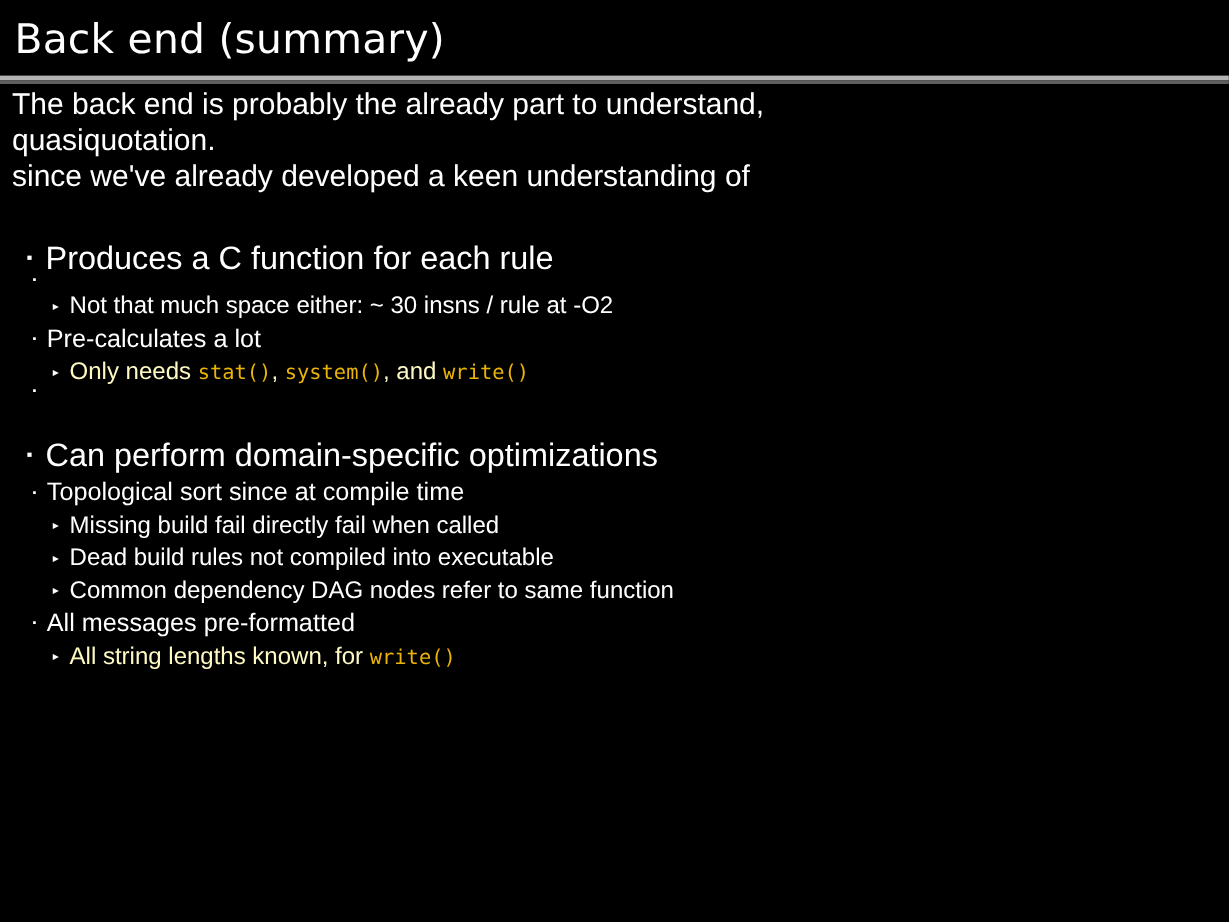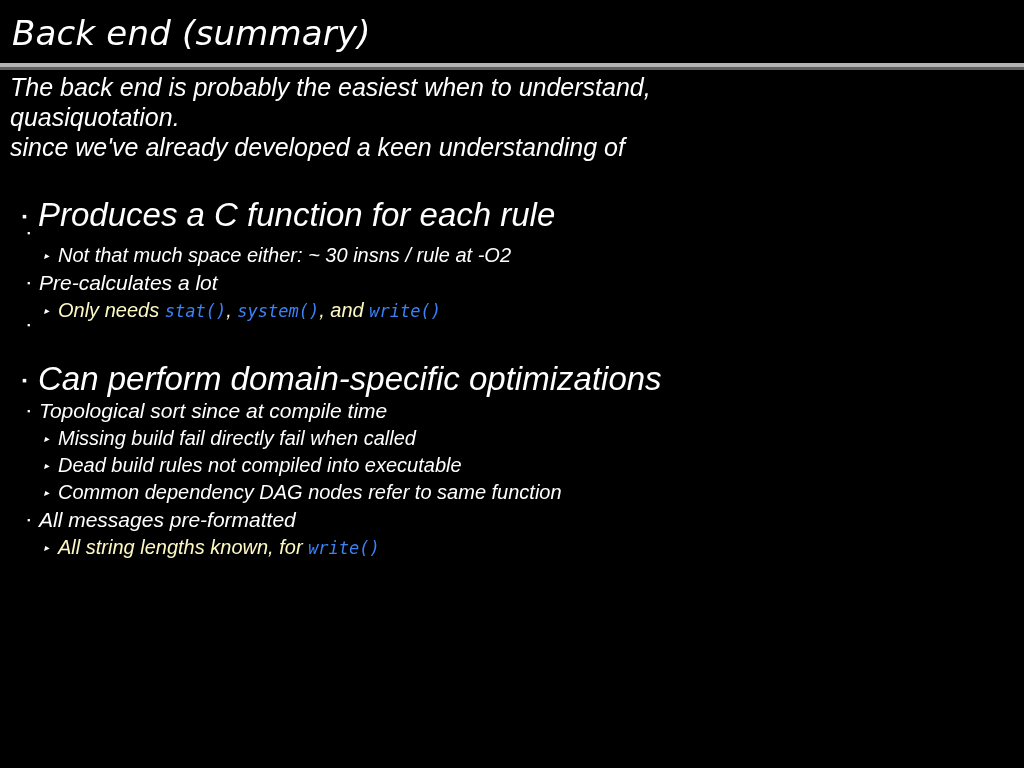--- a/index.html
+++ b/index.html
@@ -15,21 +15,20 @@
     font-family: "Liberation Sans", sans-serif;
     color: #ffffff;
     -webkit-font-smoothing: antialiased;
   }
 
   #slide {
     position: relative;
     width: 1024px;
     height: 564px;
     background: #000000;
-    font-style: italic;
   }
 
   
   .title-bar {
     position: absolute;
     left: 0;
     top: 0;
     width: 1024px;
     height: 63px;
   }
@@ -113,21 +112,21 @@
   
   .lvl1 { padding-left: 22px; margin-bottom: 1px; }
   .lvl1 .bullet {
     width: 16px;
     font-size: 14px;
     line-height: 1;
     position: relative;
     top: -5px;
   }
   .lvl1 .txt {
-    font-size: 33px;
+    font-size: 27px;
     line-height: 34px;
   }
 
   
   .lvl2 { padding-left: 27px; margin-bottom: 0px; }
   .lvl2 .bullet {
     width: 12px;
     font-size: 9px;
     line-height: 1;
     position: relative;
@@ -149,42 +148,42 @@
   }
   .lvl3 .txt {
     font-size: 20px;
     line-height: 27px;
     text-align: center;
   }
 
   code, .code {
     font-family: "DejaVu Sans Mono", "Liberation Mono", monospace;
     font-size: 0.85em;
-    color: #3b82f6;
+    color: #eab308;
   }
   .plain { color: #fef9c3; }
 </style>
 </head>
 <body>
 
 <div id="slide">
 
   <div class="title-bar">
     <div class="slide-title">Back end (summary)</div>
   </div>
 
   <div class="divider">
     <div class="light"></div>
     <div class="dark"></div>
   </div>
 
   <div class="body-area">
 
     <div class="intro">
-      <span class="ln">The back end is probably the easiest when to understand,</span>
+      <span class="ln">The back end is probably the already part to understand,</span>
       <span class="ln">quasiquotation.</span>
       <span class="ln">since we've already developed a keen understanding of</span>
     </div>
 
     <div class="bullet-groups">
 
       <div class="group first">
 
         <div class="row lvl1">
           <span class="bullet">▪</span>

